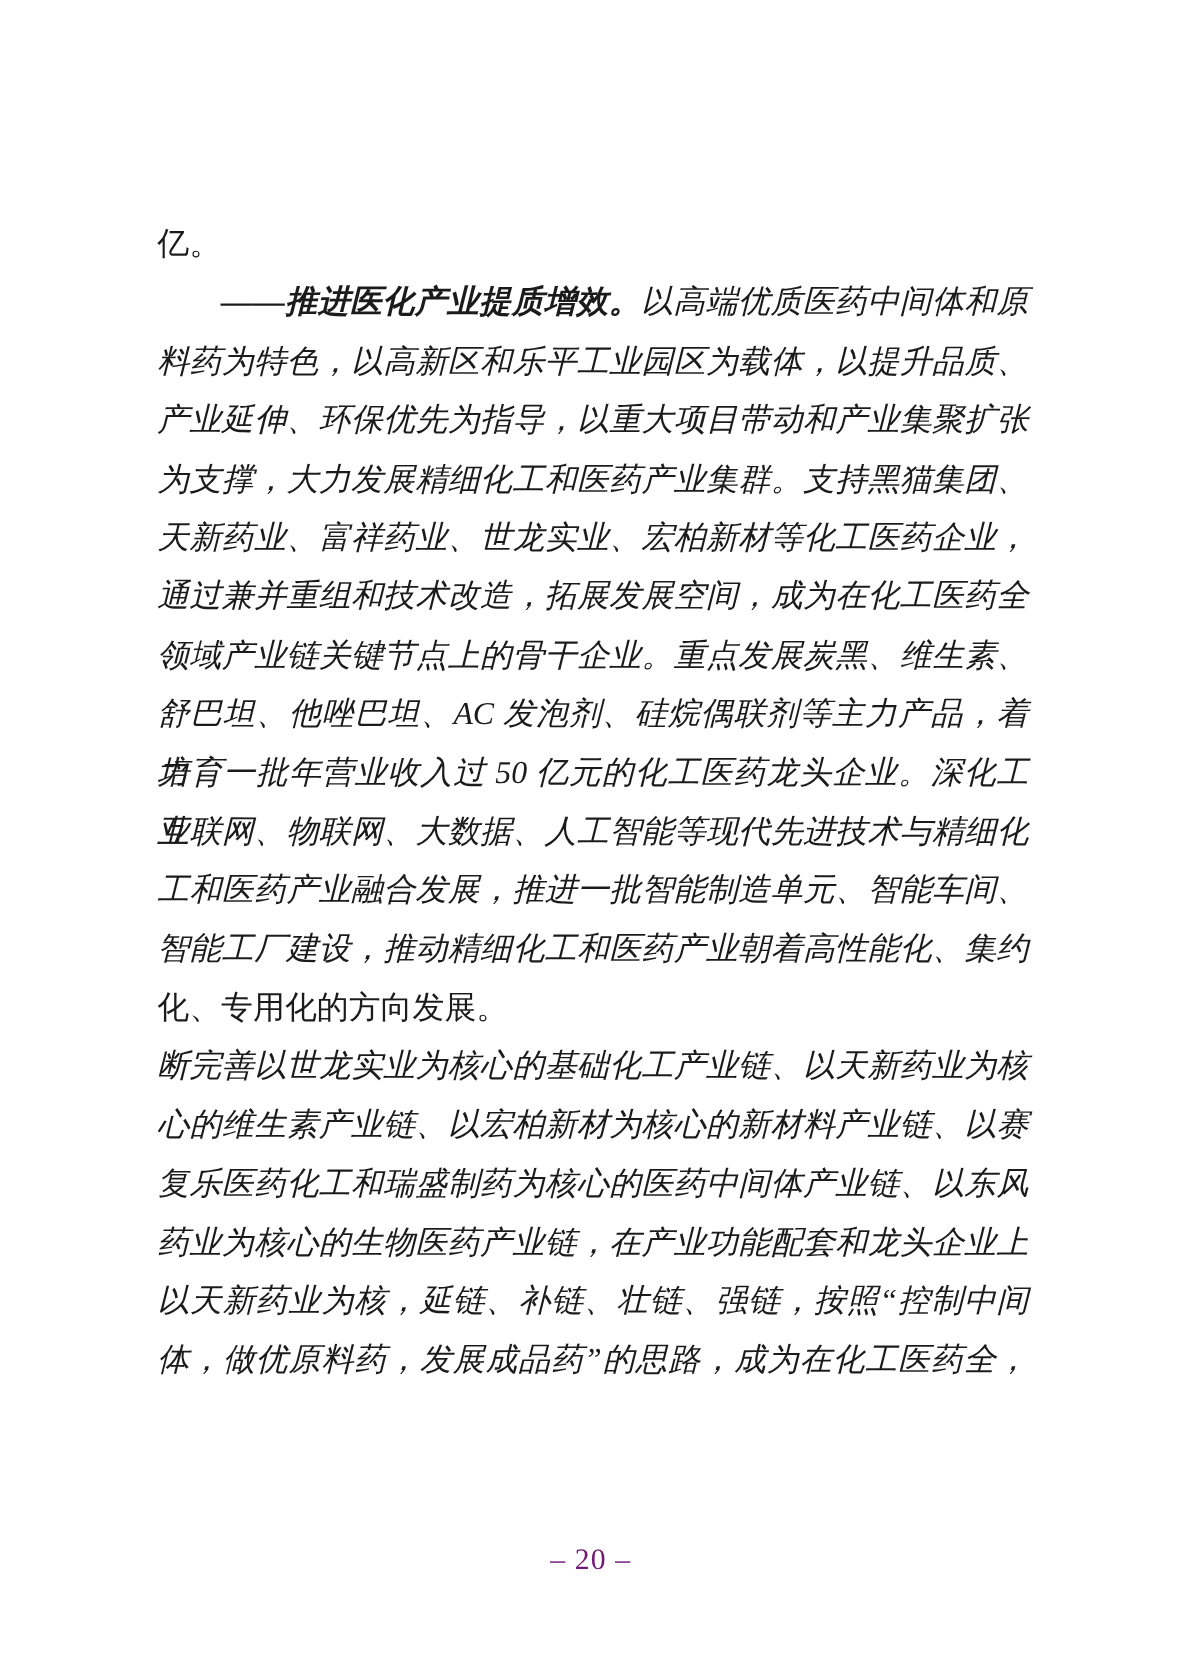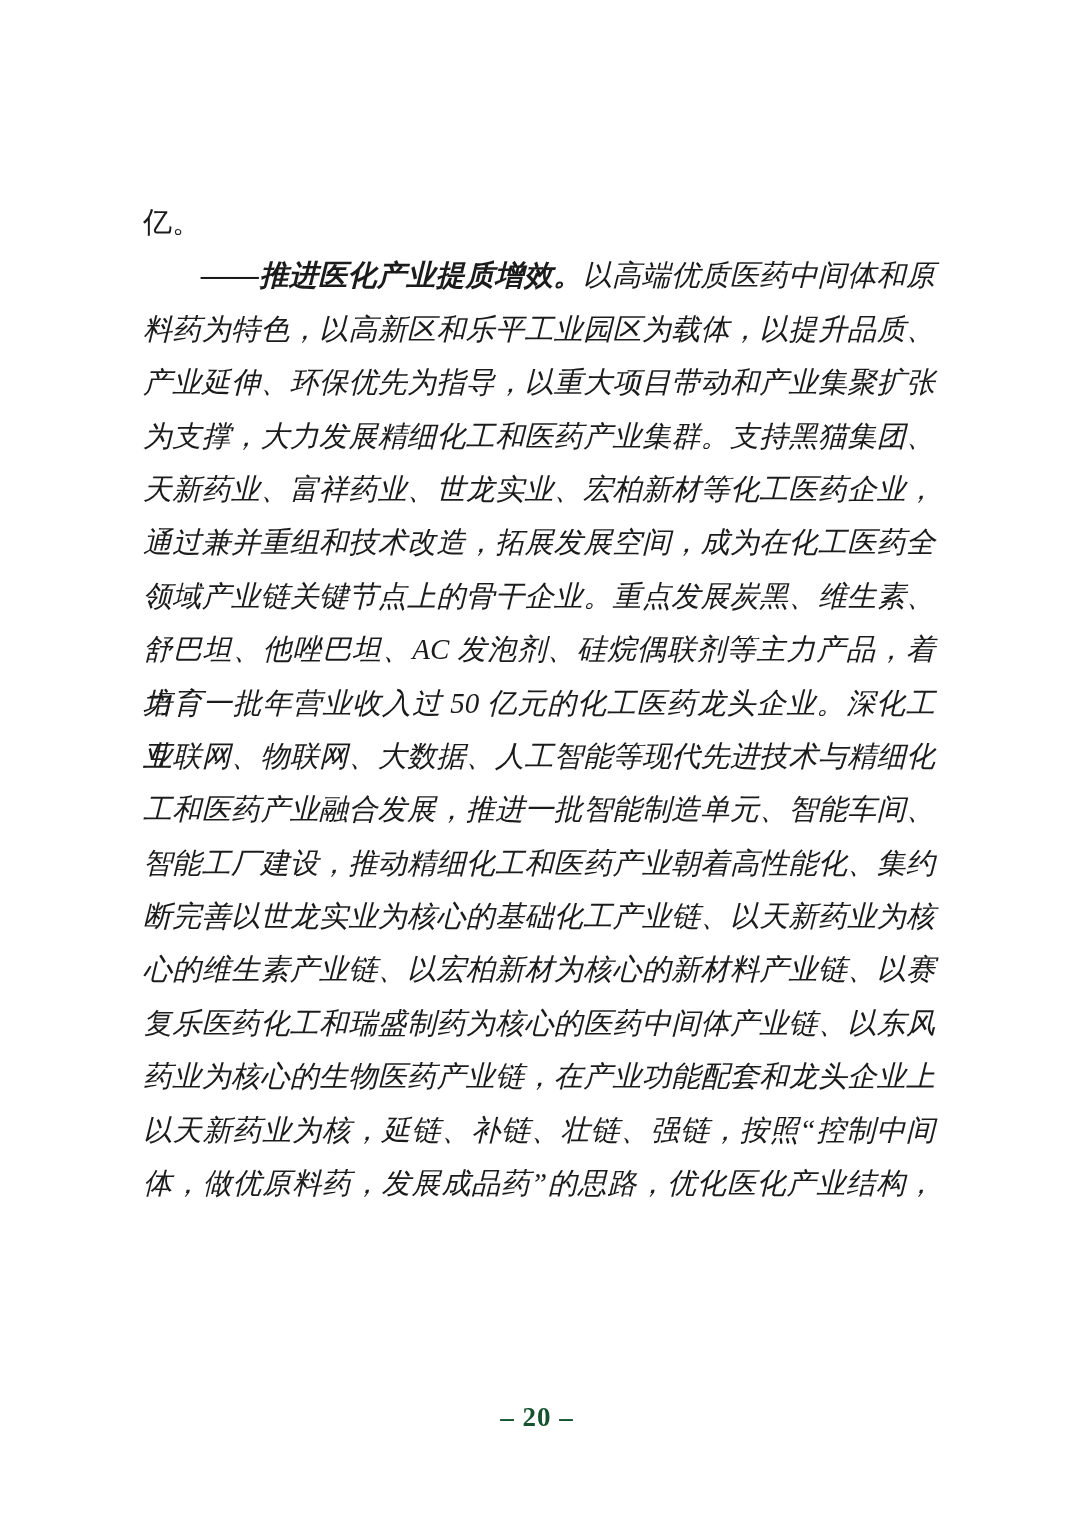--- a/index.html
+++ b/index.html
@@ -42,46 +42,47 @@
   }
   .page-footer {
     position: absolute;
     left: 0;
     top: 1402px;
     width: 100%;
     text-align: center;
   }
   .page-num {
     font-size: 27px;
-    font-weight: bold;
+    font-weight: normal;
     letter-spacing: 1px;
-    color: #14532d;
+    color: #701a75;
   }
 </style>
 </head>
 <body>
 
 <div class="page">
   <main class="doc-body">
       <div class="line"><span class="seg">亿。</span></div>
       <div class="line just ind"><span class="seg bold">——推进医化产业提质增效。</span><span class="seg">以高端优质医药中间体和原</span></div>
       <div class="line just"><span class="seg">料药为特色，以高新区和乐平工业园区为载体，以提升品质、</span></div>
       <div class="line just"><span class="seg">产业延伸、环保优先为指导，以重大项目带动和产业集聚扩张</span></div>
       <div class="line just"><span class="seg">为支撑，大力发展精细化工和医药产业集群。支持黑猫集团、</span></div>
       <div class="line just"><span class="seg">天新药业、富祥药业、世龙实业、宏柏新材等化工医药企业，</span></div>
       <div class="line just"><span class="seg">通过兼并重组和技术改造，拓展发展空间，成为在化工医药全</span></div>
       <div class="line just"><span class="seg">领域产业链关键节点上的骨干企业。重点发展炭黑、维生素、</span></div>
       <div class="line just"><span class="seg">舒巴坦、他唑巴坦、AC 发泡剂、硅烷偶联剂等主力产品，着力</span></div>
       <div class="line just"><span class="seg">培育一批年营业收入过 50 亿元的化工医药龙头企业。深化工业</span></div>
       <div class="line just"><span class="seg">互联网、物联网、大数据、人工智能等现代先进技术与精细化</span></div>
       <div class="line just"><span class="seg">工和医药产业融合发展，推进一批智能制造单元、智能车间、</span></div>
       <div class="line just"><span class="seg">智能工厂建设，推动精细化工和医药产业朝着高性能化、集约</span></div>
+      <div class="line"><span class="seg">化、专用化的方向发展。</span></div>
       <div class="line just"><span class="seg">断完善以世龙实业为核心的基础化工产业链、以天新药业为核</span></div>
       <div class="line just"><span class="seg">心的维生素产业链、以宏柏新材为核心的新材料产业链、以赛</span></div>
       <div class="line just"><span class="seg">复乐医药化工和瑞盛制药为核心的医药中间体产业链、以东风</span></div>
       <div class="line just"><span class="seg">药业为核心的生物医药产业链，在产业功能配套和龙头企业上</span></div>
       <div class="line just"><span class="seg">以天新药业为核，延链、补链、壮链、强链，按照“控制中间</span></div>
-      <div class="line just"><span class="seg">体，做优原料药，发展成品药”的思路，优化医化产业结构，</span></div>
+      <div class="line just"><span class="seg">体，做优原料药，发展成品药”的思路，成为在化工医药全，</span></div>
     </main>
   <footer class="page-footer">
     <span class="page-num">– 20 –</span>
   </footer>
 </div>
 
 </body></html>

